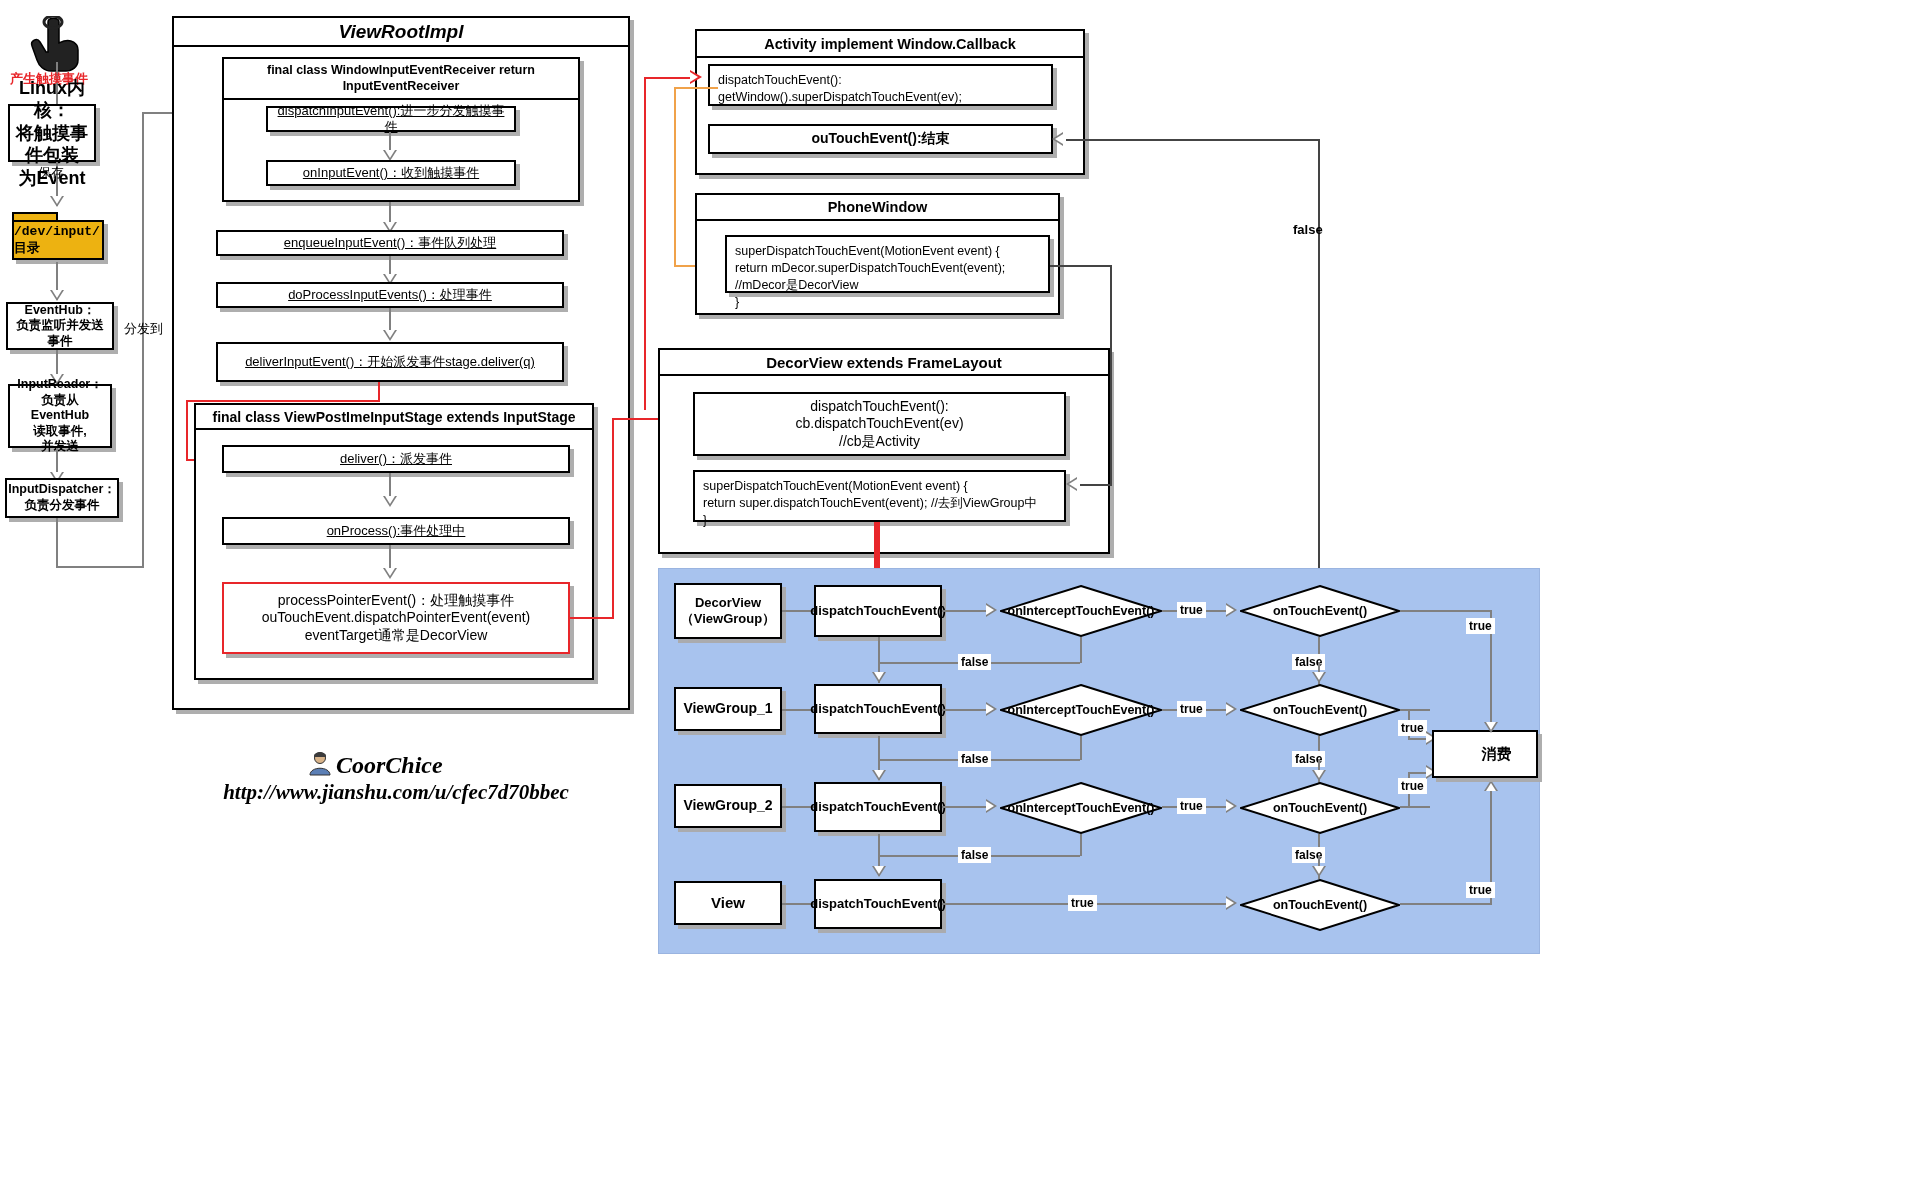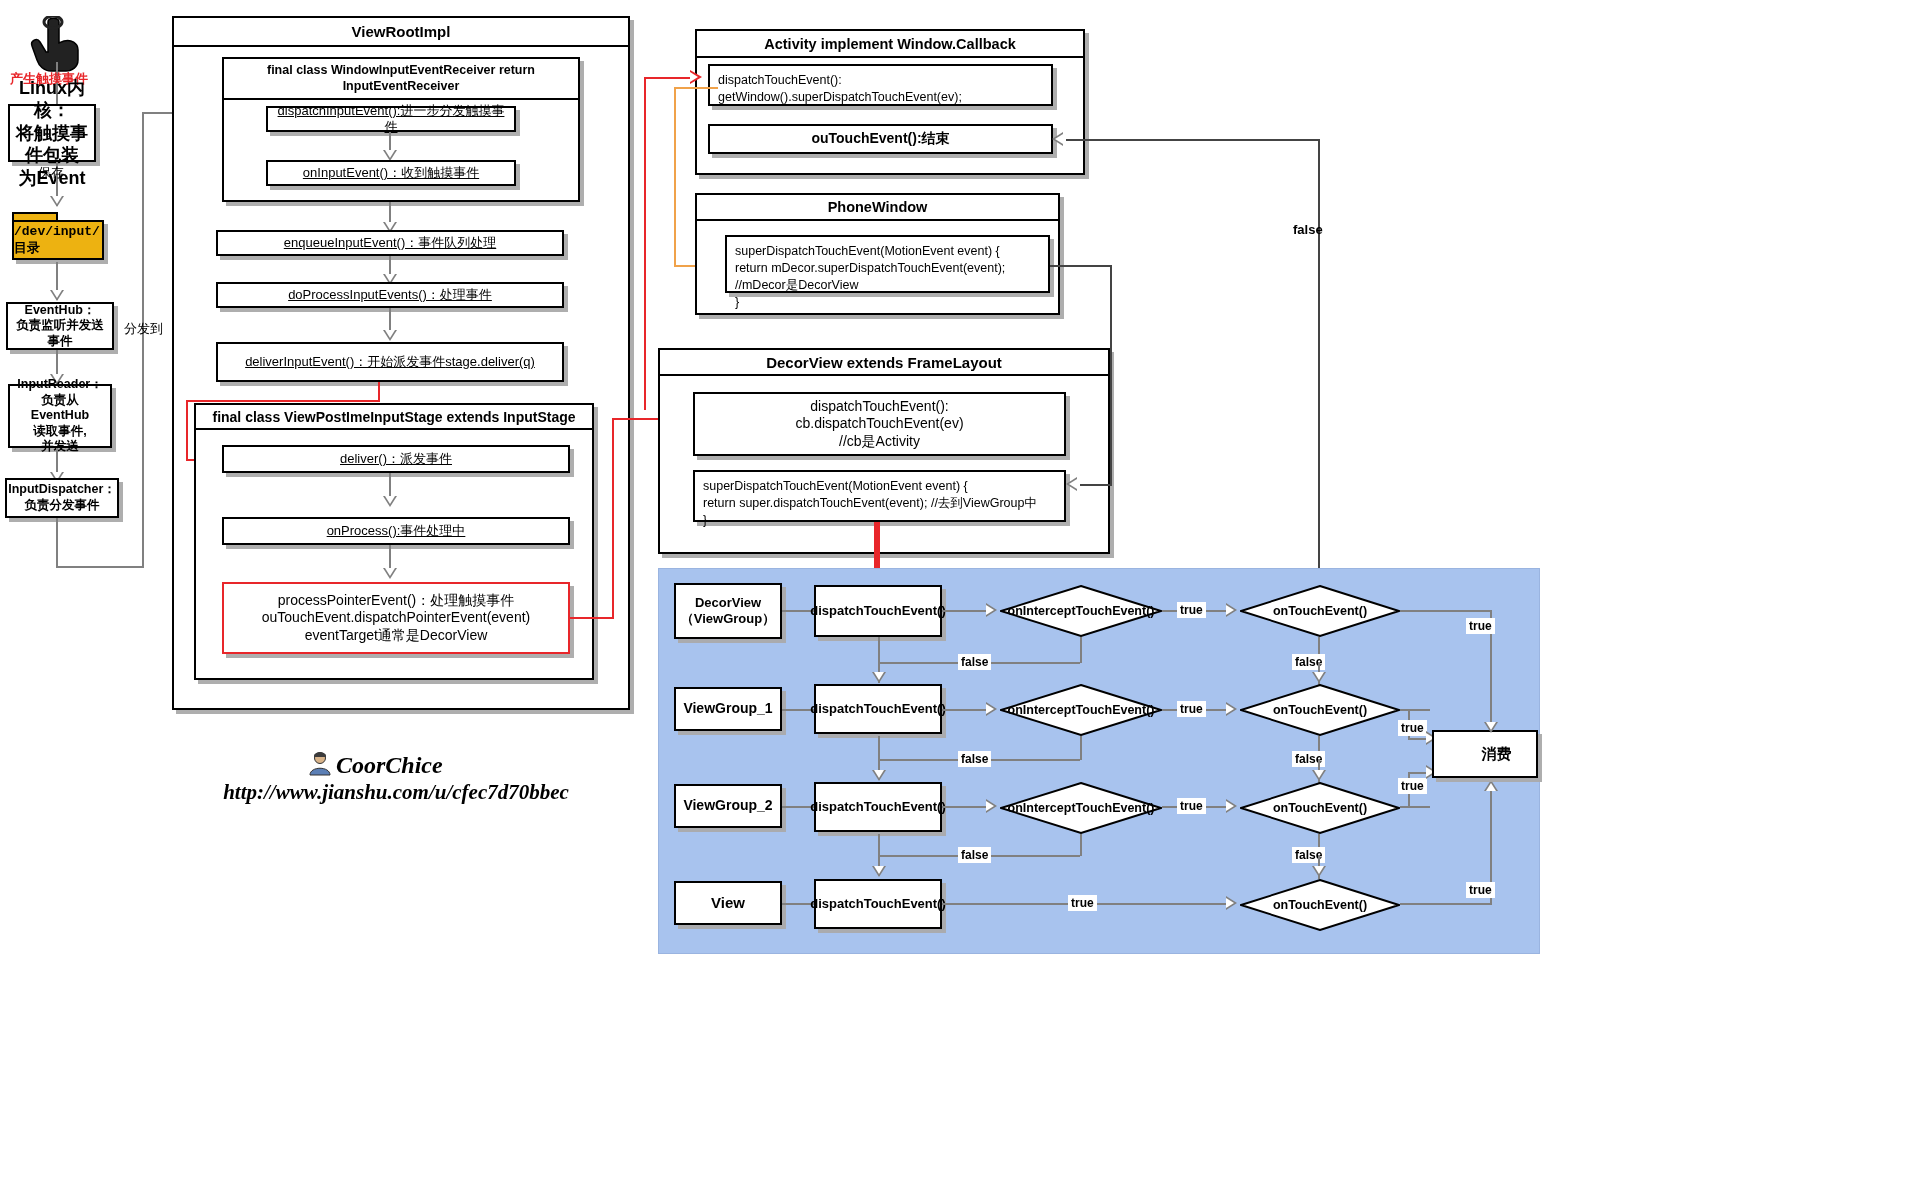--- a/index.html
+++ b/index.html
@@ -156,21 +156,21 @@
 </div>
 
 <div class="ln v" style="left:56px;top:518px;height:50px;"></div>
 <div class="ln h" style="left:56px;top:566px;width:88px;"></div>
 <div class="ln v" style="left:142px;top:112px;height:456px;"></div>
 <div class="ln h" style="left:142px;top:112px;width:114px;"></div>
 <div class="arw right" style="left:256px;top:105px;"></div>
 <div class="plainlabel" style="left:124px;top:320px;">分发到</div>
 
 <div class="frame" style="left:172px;top:16px;width:458px;height:694px;">
-  <div class="frame-title" style="height:27px;font-size:15px;">ViewRootImpl</div>
+  <div class="frame-title" style="height:27px;font-size:19px;font-style:italic;">ViewRootImpl</div>
 </div>
 
 <div class="frame" style="left:222px;top:57px;width:358px;height:145px;">
   <div class="frame-title" style="height:39px;font-size:12.5px;line-height:1.25;padding:0 6px;">final class WindowInputEventReceiver return InputEventReceiver</div>
 </div>
 <div class="node" style="left:266px;top:106px;width:250px;height:26px;">
   <span class="ul">dispatchInputEvent():进一步分发触摸事件</span>
 </div>
 <div class="ln v" style="left:389px;top:132px;height:26px;"></div>
 <div class="arw down" style="left:383px;top:150px;"></div>

